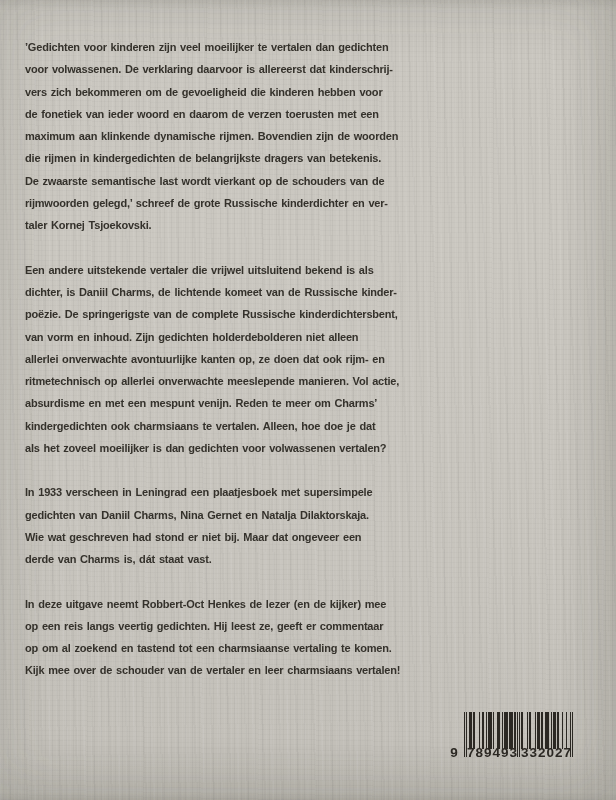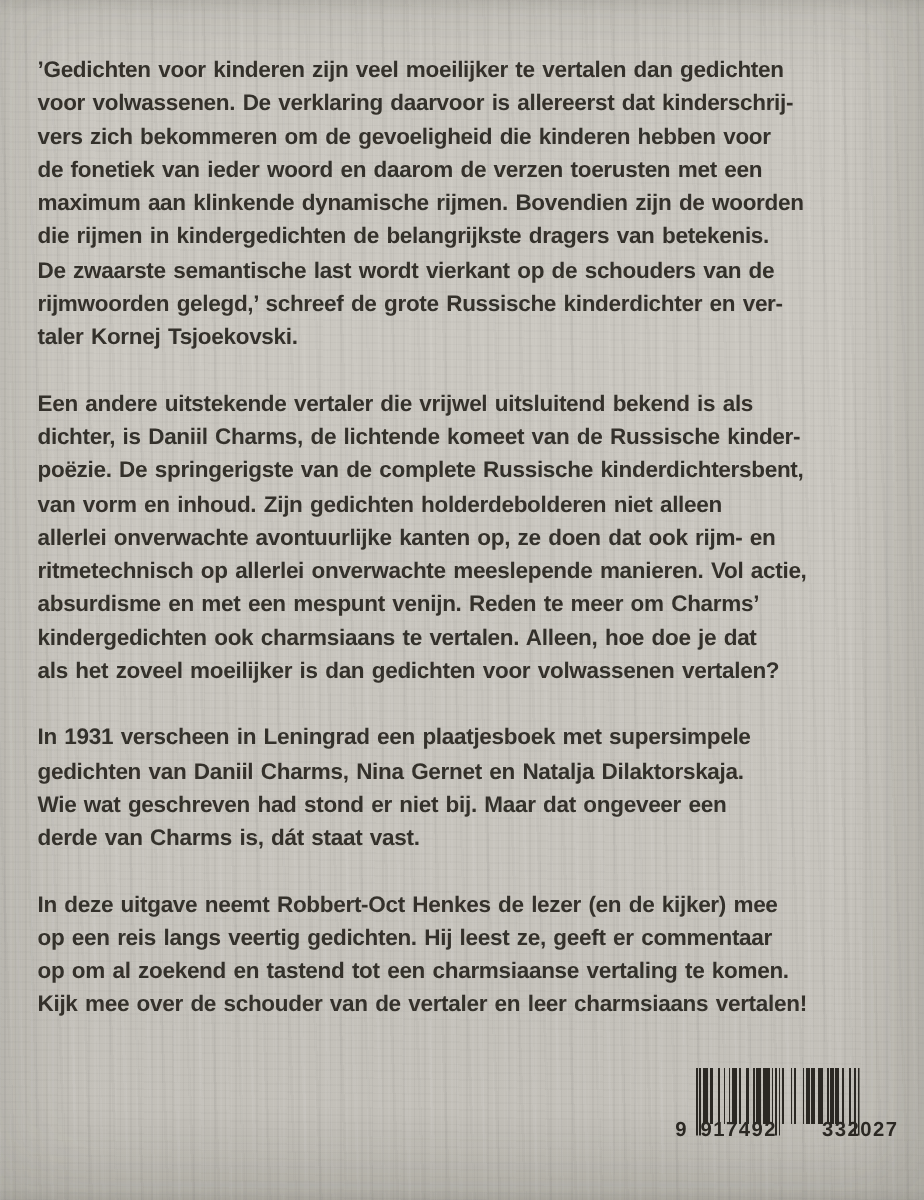--- a/index.html
+++ b/index.html
@@ -27,21 +27,21 @@
       inset -12px -18px 50px rgba(60,55,45,.10),
       inset 6px 4px 30px rgba(255,255,255,.10);
   }
   .blurb{
     position:absolute;
     left:25px;top:36px;width:580px;
     color:var(--ink);
   }
   .blurb p{
     margin:0 0 22px 0;
-    font-size:15px;
+    font-size:11px;
     font-weight:700;
     line-height:22.3px;
     letter-spacing:-0.2px;
     word-spacing:1px;
     white-space:pre-line;
   }
   .barcode{
     position:absolute;
     left:450px;top:712px;
     width:126px;height:54px;
@@ -57,21 +57,21 @@
     top:34px;
     color:var(--bar);
     font-family:"Liberation Sans","DejaVu Sans",sans-serif;
     font-weight:700;
     font-size:13.5px;
     line-height:14px;
     text-align:center;
   }
   .bc-first{left:-2px;width:12px;}
   .bc-left{left:17px;width:48px;letter-spacing:1px;}
-  .bc-right{left:71px;width:48px;letter-spacing:1px;margin-left:27px;}
+  .bc-right{left:71px;width:48px;letter-spacing:1px;}
 </style>
 </head>
 <body>
 
 <div class="cover">
 
   <div class="blurb">
     <p>’Gedichten voor kinderen zijn veel moeilijker te vertalen dan gedichten
 voor volwassenen. De verklaring daarvoor is allereerst dat kinderschrij-
 vers zich bekommeren om de gevoeligheid die kinderen hebben voor
@@ -83,21 +83,21 @@
 taler Kornej Tsjoekovski.</p>
     <p>Een andere uitstekende vertaler die vrijwel uitsluitend bekend is als
 dichter, is Daniil Charms, de lichtende komeet van de Russische kinder-
 poëzie. De springerigste van de complete Russische kinderdichtersbent,
 van vorm en inhoud. Zijn gedichten holderdebolderen niet alleen
 allerlei onverwachte avontuurlijke kanten op, ze doen dat ook rijm- en
 ritmetechnisch op allerlei onverwachte meeslepende manieren. Vol actie,
 absurdisme en met een mespunt venijn. Reden te meer om Charms’
 kindergedichten ook charmsiaans te vertalen. Alleen, hoe doe je dat
 als het zoveel moeilijker is dan gedichten voor volwassenen vertalen?</p>
-    <p>In 1931 verscheen in Leningrad een plaatjesboek met supersimpele
+    <p>In 1933 verscheen in Leningrad een plaatjesboek met supersimpele
 gedichten van Daniil Charms, Nina Gernet en Natalja Dilaktorskaja.
 Wie wat geschreven had stond er niet bij. Maar dat ongeveer een
 derde van Charms is, dát staat vast.</p>
     <p>In deze uitgave neemt Robbert-Oct Henkes de lezer (en de kijker) mee
 op een reis langs veertig gedichten. Hij leest ze, geeft er commentaar
 op om al zoekend en tastend tot een charmsiaanse vertaling te komen.
 Kijk mee over de schouder van de vertaler en leer charmsiaans vertalen!</p>
   </div>
 
   <div class="barcode">
@@ -144,17 +144,17 @@
         <rect x="78" y="0" width="1" height="37"></rect>
         <rect x="79" y="0" width="1" height="37"></rect>
         <rect x="81" y="0" width="1" height="37"></rect>
         <rect x="82" y="0" width="1" height="37"></rect>
         <rect x="85" y="0" width="1" height="37"></rect>
         <rect x="89" y="0" width="1" height="37"></rect>
         <rect x="92" y="0" width="1" height="45"></rect>
         <rect x="94" y="0" width="1" height="45"></rect>
       </svg>
     <span class="bc-digit bc-first">9</span>
-    <span class="bc-group bc-left">917492</span>
+    <span class="bc-group bc-left">789493</span>
     <span class="bc-group bc-right">332027</span>
   </div>
 
 </div>
 
 </body></html>

